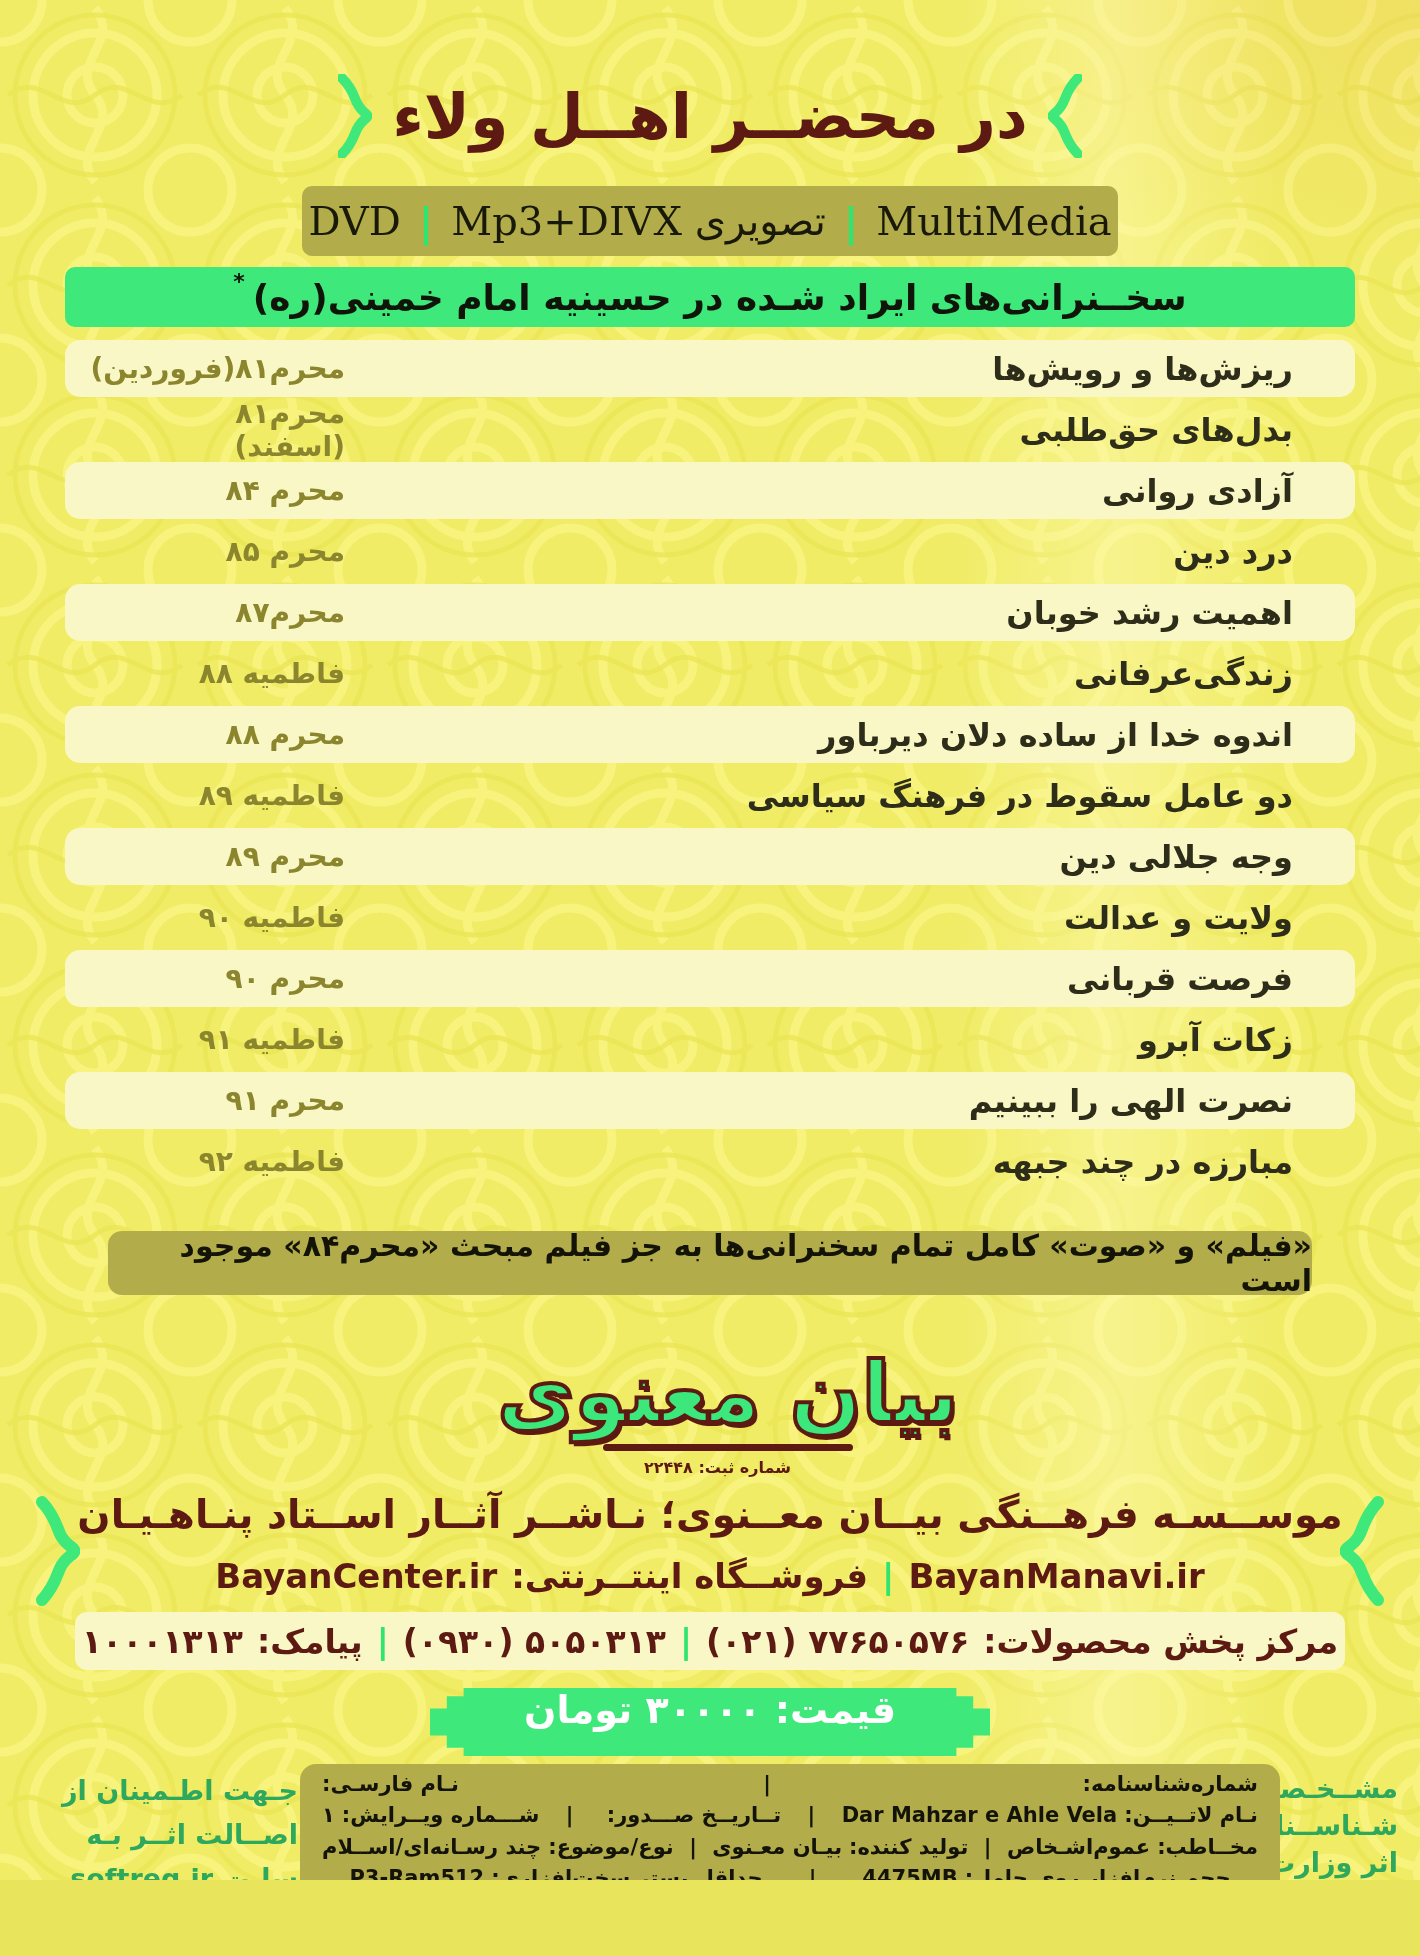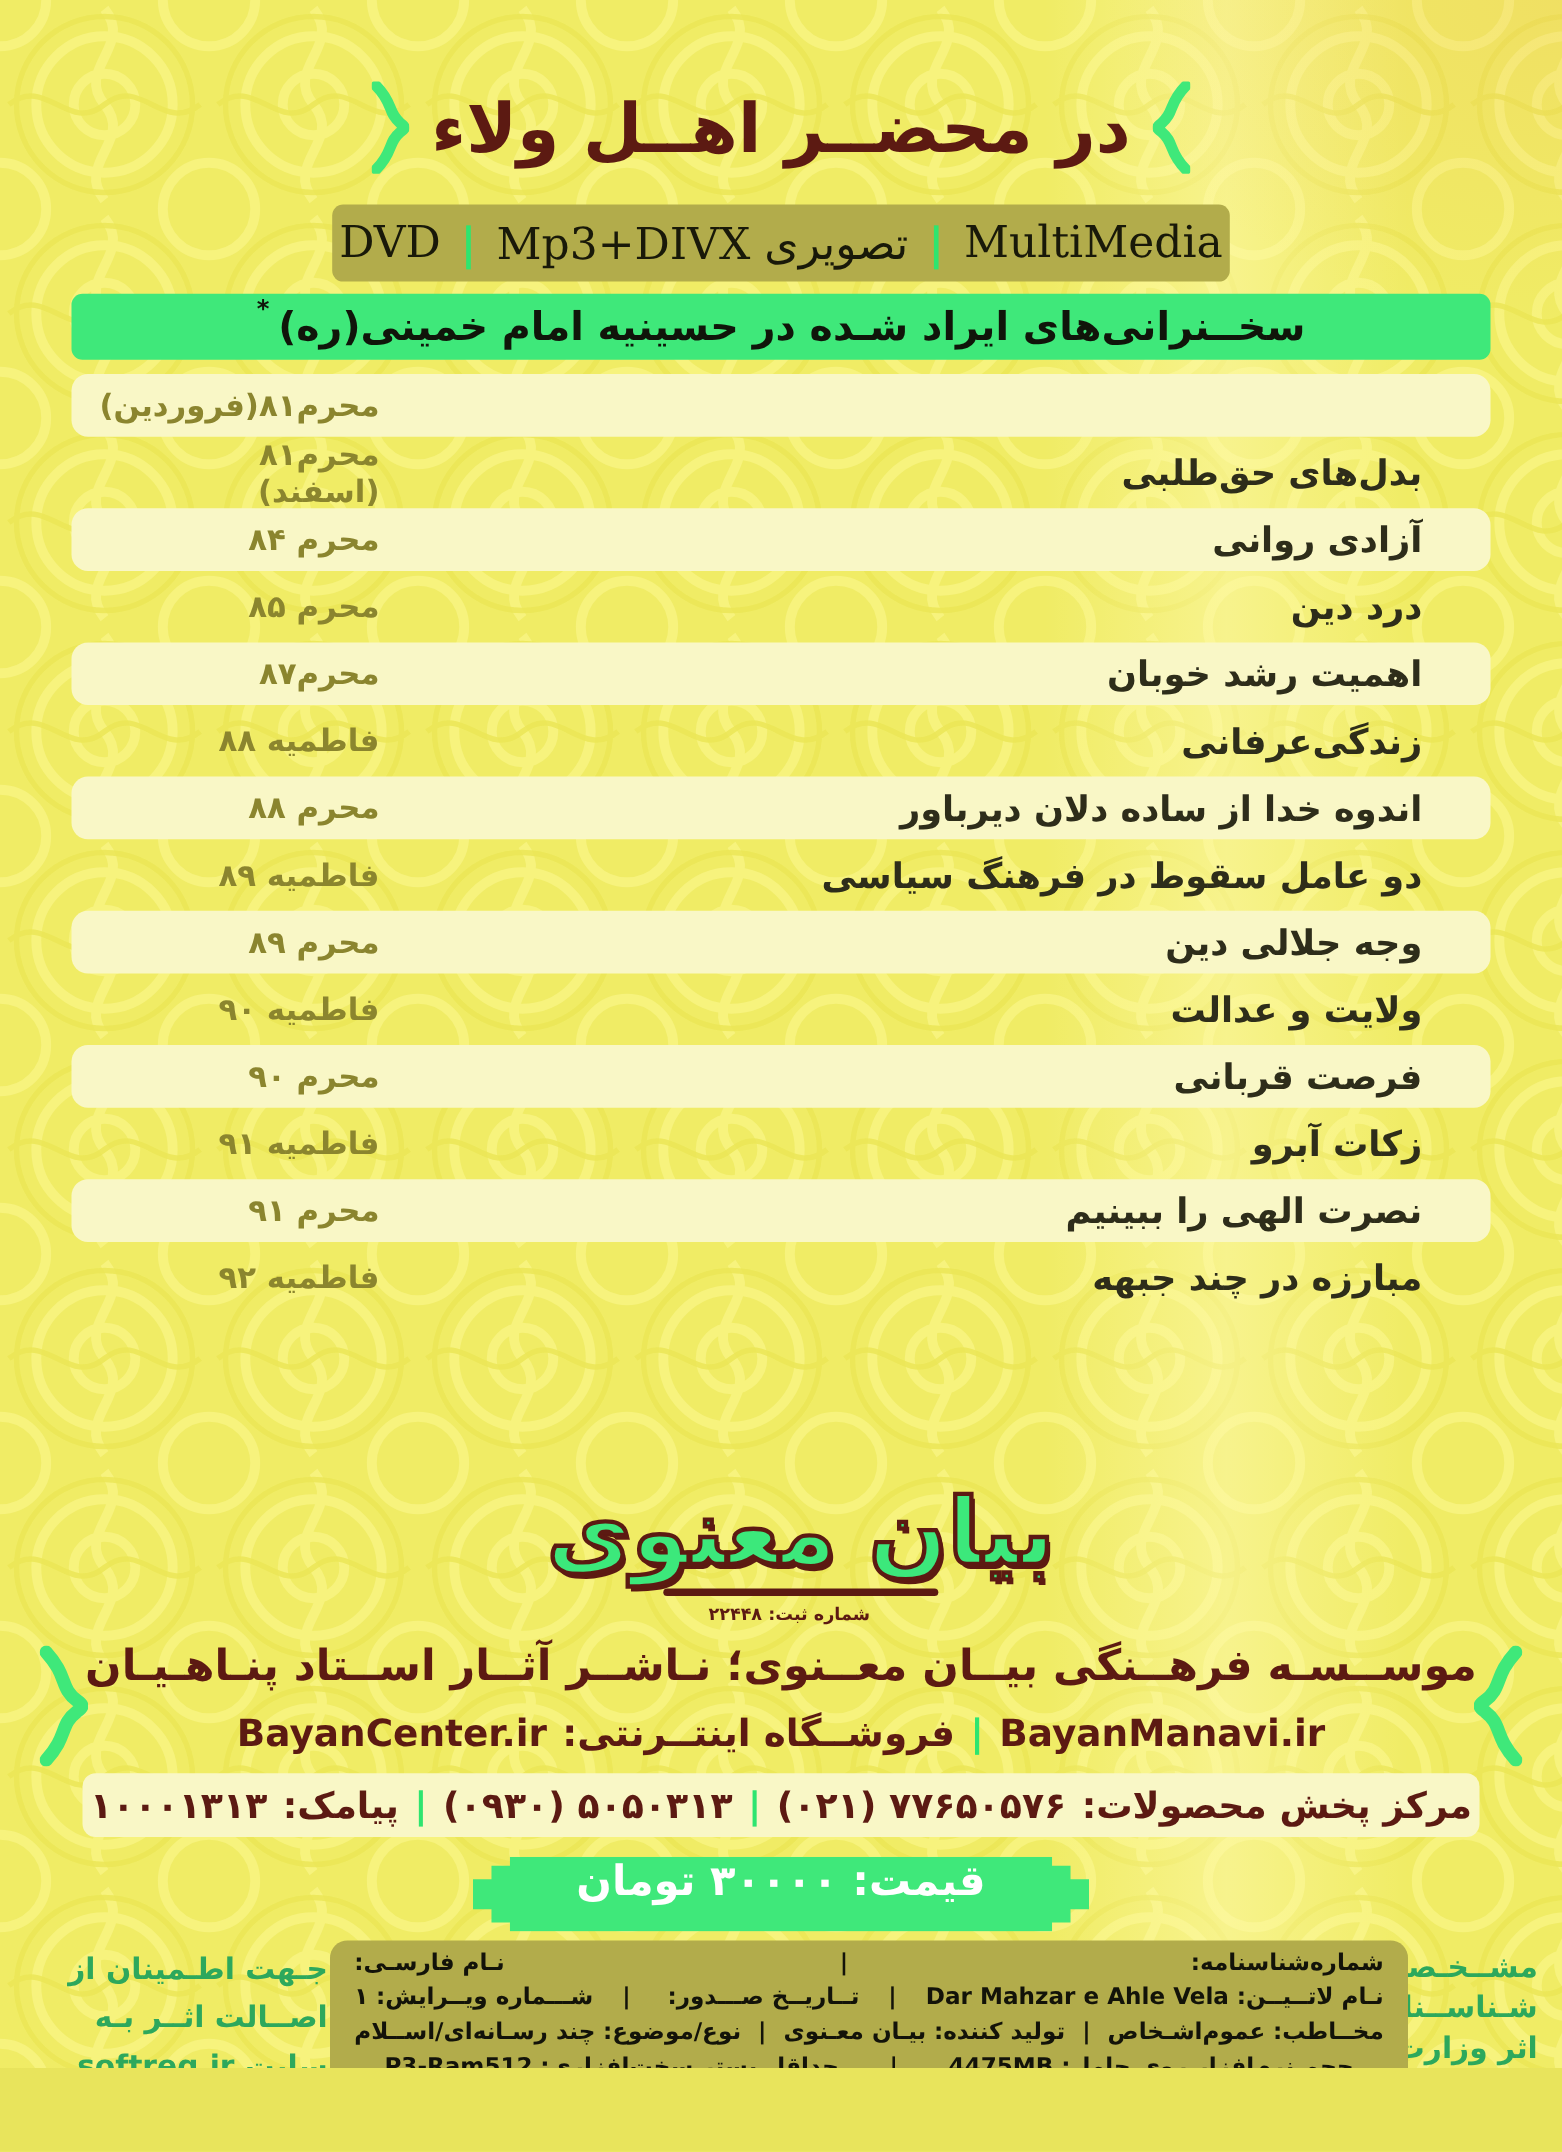--- a/index.html
+++ b/index.html
@@ -161,20 +161,21 @@
     <span>DVD</span>
   </div>
 
   <div class="layer header-bar">
     <span>سخــنرانی‌های ایراد شـده در حسینیه امام خمینی(ره)</span>
     <span class="header-ast">*</span>
   </div>
 
   <div class="layer lecture-list">
     <div class="lecture-row striped">
+      <span class="lecture-title">ریزش‌ها و رویش‌ها</span>
       <span class="lecture-date">محرم۸۱(فروردین)</span>
     </div>
     <div class="lecture-row">
       <span class="lecture-title">بدل‌های حق‌طلبی</span>
       <span class="lecture-date">محرم۸۱ (اسفند)</span>
     </div>
     <div class="lecture-row striped">
       <span class="lecture-title">آزادی روانی</span>
       <span class="lecture-date">محرم ۸۴</span>
     </div>
@@ -217,20 +218,23 @@
     <div class="lecture-row striped">
       <span class="lecture-title">نصرت الهی را ببینیم</span>
       <span class="lecture-date">محرم ۹۱</span>
     </div>
     <div class="lecture-row">
       <span class="lecture-title">مبارزه در چند جبهه</span>
       <span class="lecture-date">فاطمیه ۹۲</span>
     </div>
   </div>
 
+  <div class="layer note-bar">
+    <span>«فیلم» و «صوت» کامل تمام سخنرانی‌ها به جز فیلم مبحث «محرم۸۴» موجود است</span>
+  </div>
 
   <div class="layer logo-wrap">
     <span class="logo-text">بیان معنوی</span>
     <div class="logo-rule"></div>
   </div>
   <div class="layer reg-line">
     <span>شماره ثبت:</span>
     <span>۲۲۴۴۸</span>
   </div>
 

